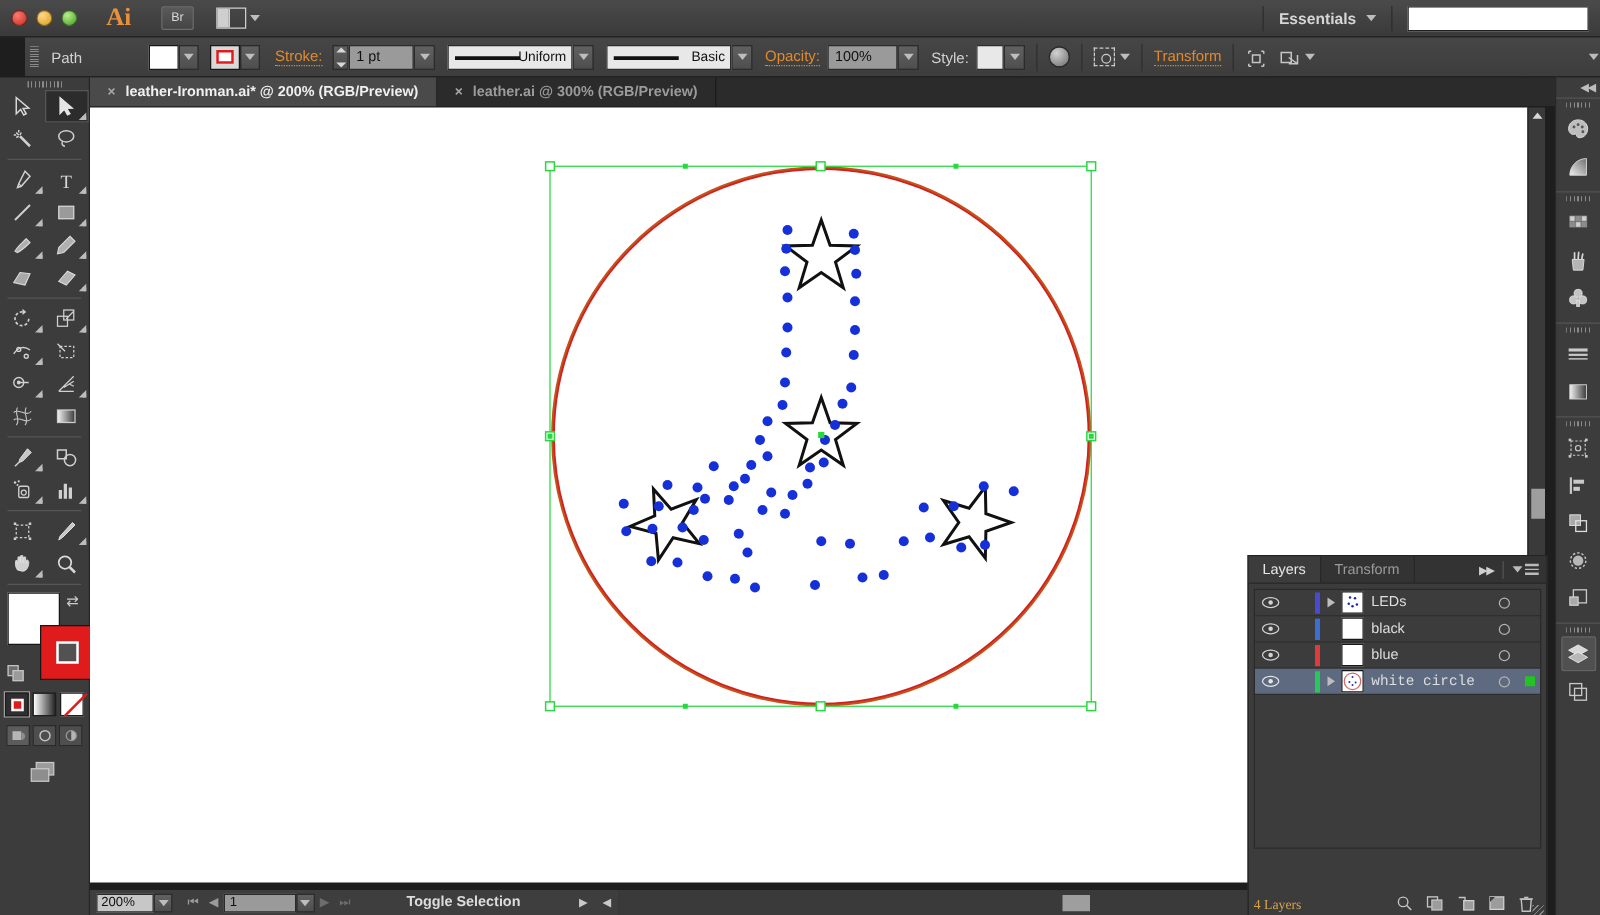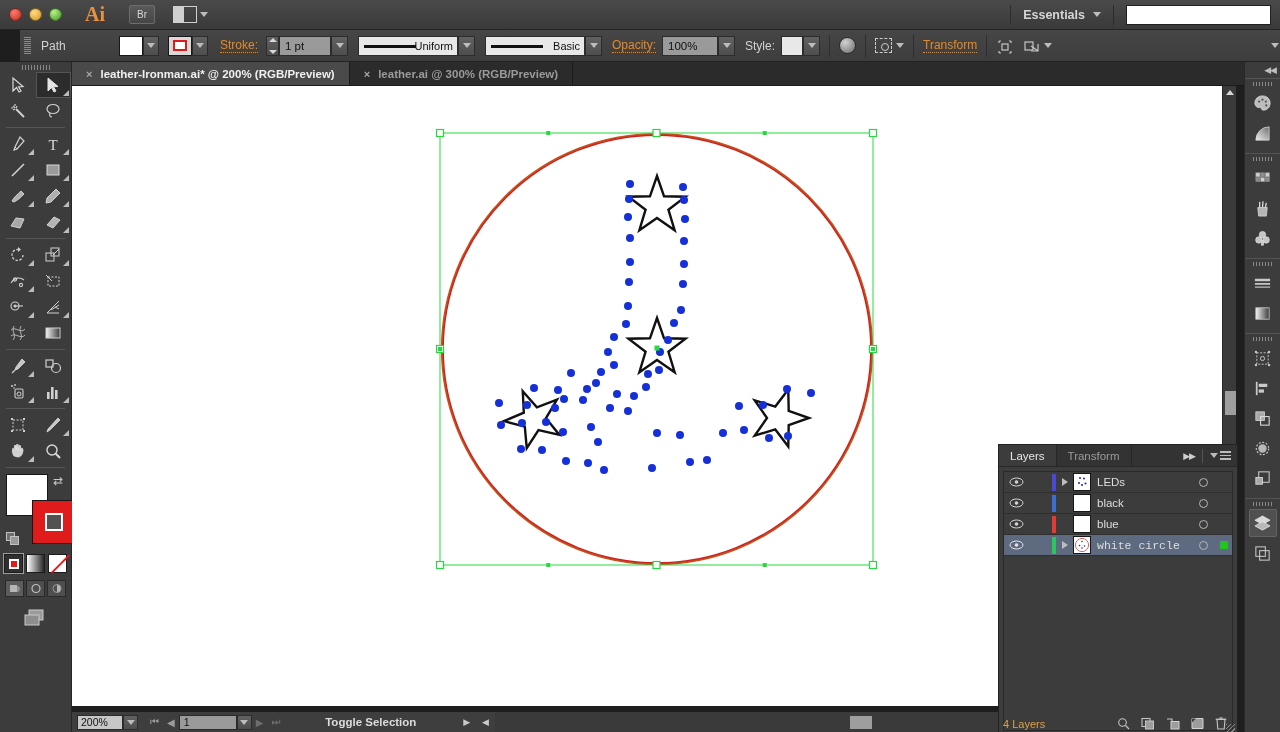--- a/index.html
+++ b/index.html
@@ -173,38 +173,38 @@
   
   .layers{
     position:absolute; left:998px; top:444px; width:240px; height:292px;
     background:#3c3c3c; border:1px solid #222; 
   }
   .lay-tabs{ height:22px; display:flex; align-items:stretch; background:#333; border-bottom:1px solid #272727;}
   .lay-tab{ padding:0 11px; display:flex;align-items:center;font-size:11.5px; }
   .lay-tab.active{ background:#3c3c3c; color:#e6e6e6; border-right:1px solid #272727;}
   .lay-tab.inactive{ color:#9b9b9b; border-right:1px solid #272727;}
   .lay-tctl{ margin-left:auto; display:flex;align-items:center;gap:7px;padding-right:6px;}
-  .lay-body{ position:absolute;left:4px;top:26px;width:230px;height:260px; background:#3c3c3c;
+  .lay-body{ position:absolute;left:4px;top:26px;width:230px;height:208px; background:#3c3c3c;
              border:1px solid #2a2a2a;}
   .lrow{ height:21px; display:flex;align-items:center; border-bottom:1px solid #2f2f2f; font-size:11.5px;}
   .lrow.sel{ background:#5d6a80;font-family:Liberation Mono, monospace; }
   .leye{ width:25px; display:flex;align-items:center;justify-content:center;}
   .llock{ width:23px; }
   .lcolor{ width:4px;height:17px; }
   .ltri{ width:17px; display:flex;align-items:center;justify-content:center;}
   .ltri i{ width:0;height:0;border-top:4.5px solid transparent;border-bottom:4.5px solid transparent;border-left:6px solid #bdbdbd;}
   .lthumb{ width:18px;height:18px;background:#fff;border:1px solid #171717;margin-right:6px; position:relative; overflow:hidden;}
   .lname{ flex:1; color:#dedede; }
   .ltarget{ width:26px;display:flex;align-items:center;justify-content:center;}
   .ltarget i{ width:9px;height:9px;border-radius:50%;border:1.5px solid #b4b4b4;display:block;}
   .lsel{ width:16px;display:flex;align-items:center;justify-content:center;}
   .lsel i{ width:8px;height:8px;background:#21c421;display:block;}
   .lay-foot{ position:absolute;left:0;bottom:0;width:238px;height:22px;display:flex;align-items:center;
              font-size:11px;color:#e0a84e; }
-  .lay-foot .cnt{ padding-left:4px; color:#d9a24a; }
+  .lay-foot .cnt{ padding-left:4px; color:#d9a24a;font-family:Liberation Serif, serif; }
   .lf-icons{ margin-left:auto; display:flex; align-items:center; gap:11px; padding-right:10px;}
   .lay-grip{ position:absolute;right:2px;bottom:2px;width:9px;height:9px;
      background:repeating-linear-gradient(135deg,#8a8a8a 0 1px,transparent 1px 3px);}
   .lay-hgrip{ position:absolute;left:50%;transform:translateX(-50%);bottom:-1px;width:28px;height:4px;
      background:repeating-linear-gradient(90deg,#8a8a8a 0 1px,transparent 1px 3px);}
 </style>
 </head>
 <body>
 
 <div id="app">

